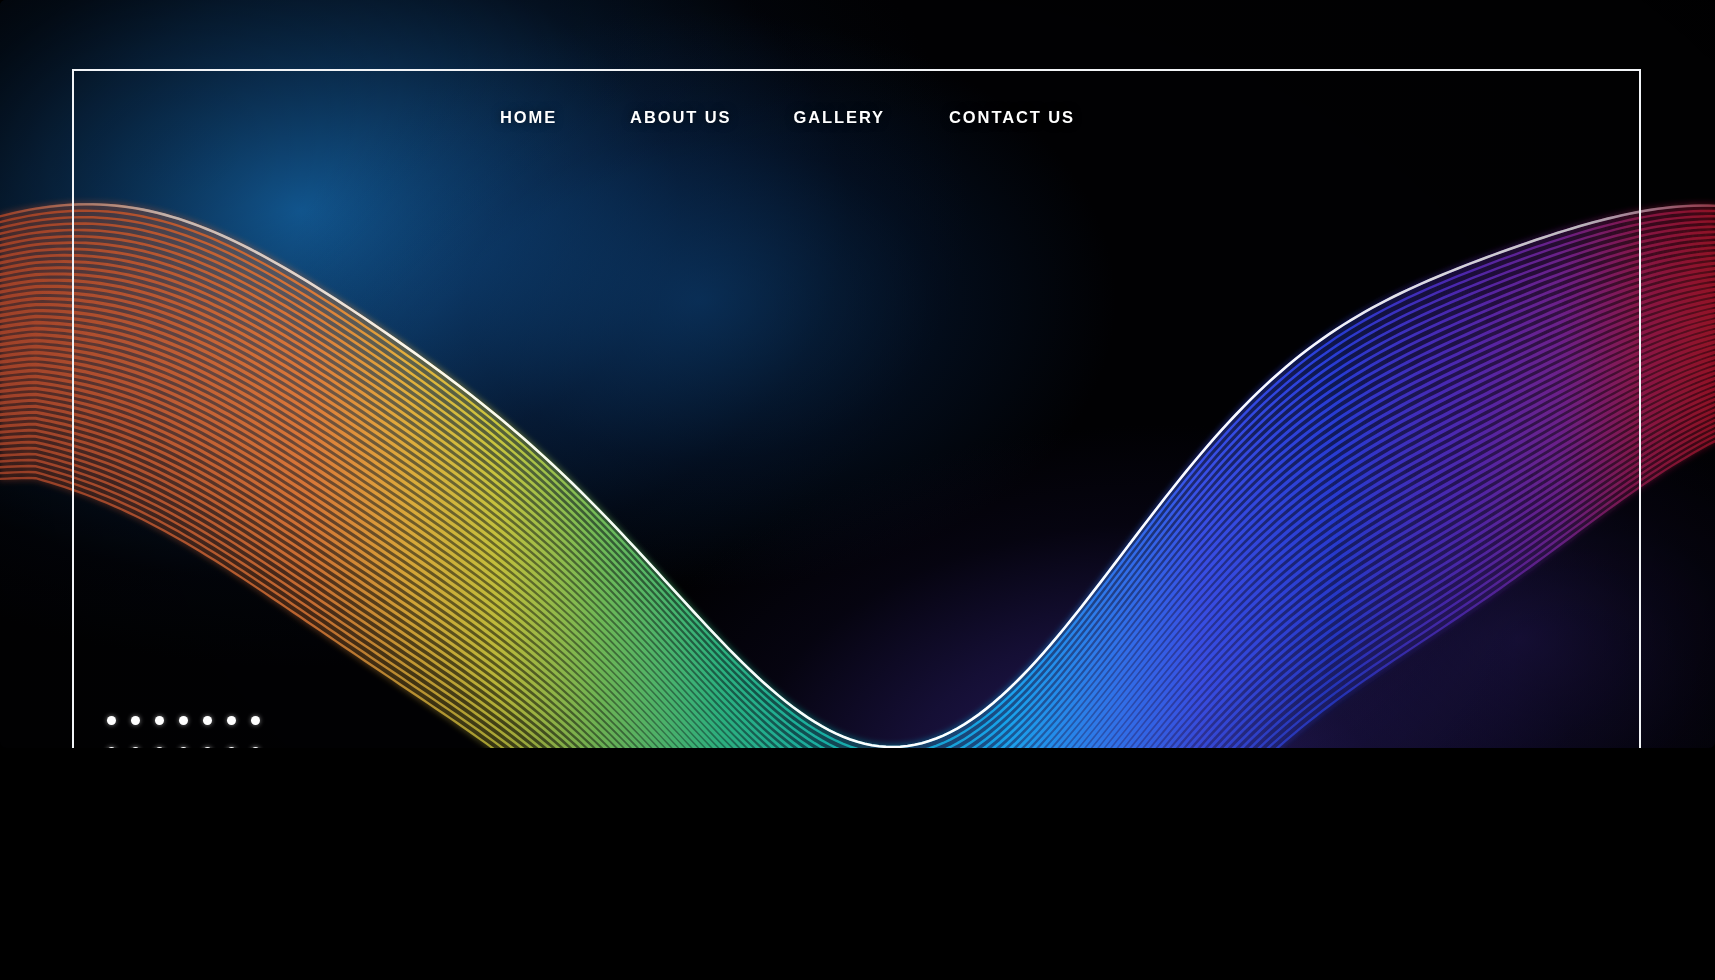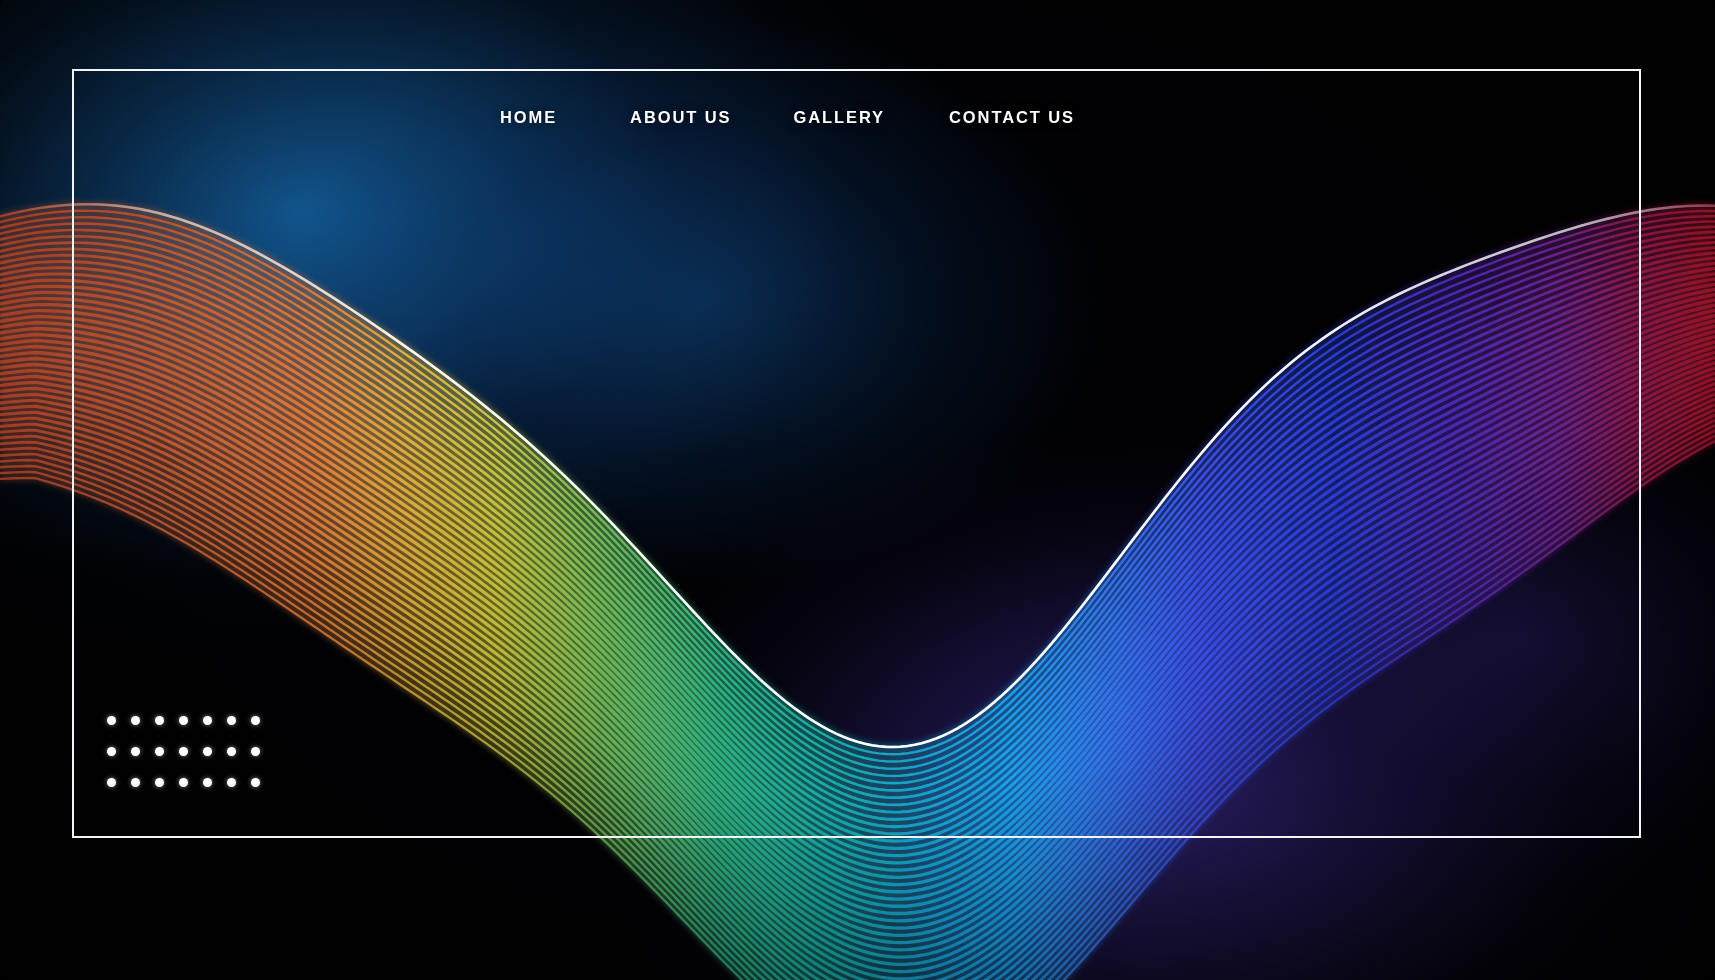--- a/index.html
+++ b/index.html
@@ -7,21 +7,21 @@
     padding: 0;
     background: #000000;
   }
   body {
     font-family: "Liberation Sans", sans-serif;
   }
 
   #stage {
     position: relative;
     width: 1715px;
-    height: 980px;
+    height: 748px;
     overflow: hidden;
     background: #010103;
     border-radius: 6px;
   }
 
   
   .bg-layer {
     position: absolute;
     inset: 0;
     pointer-events: none;

